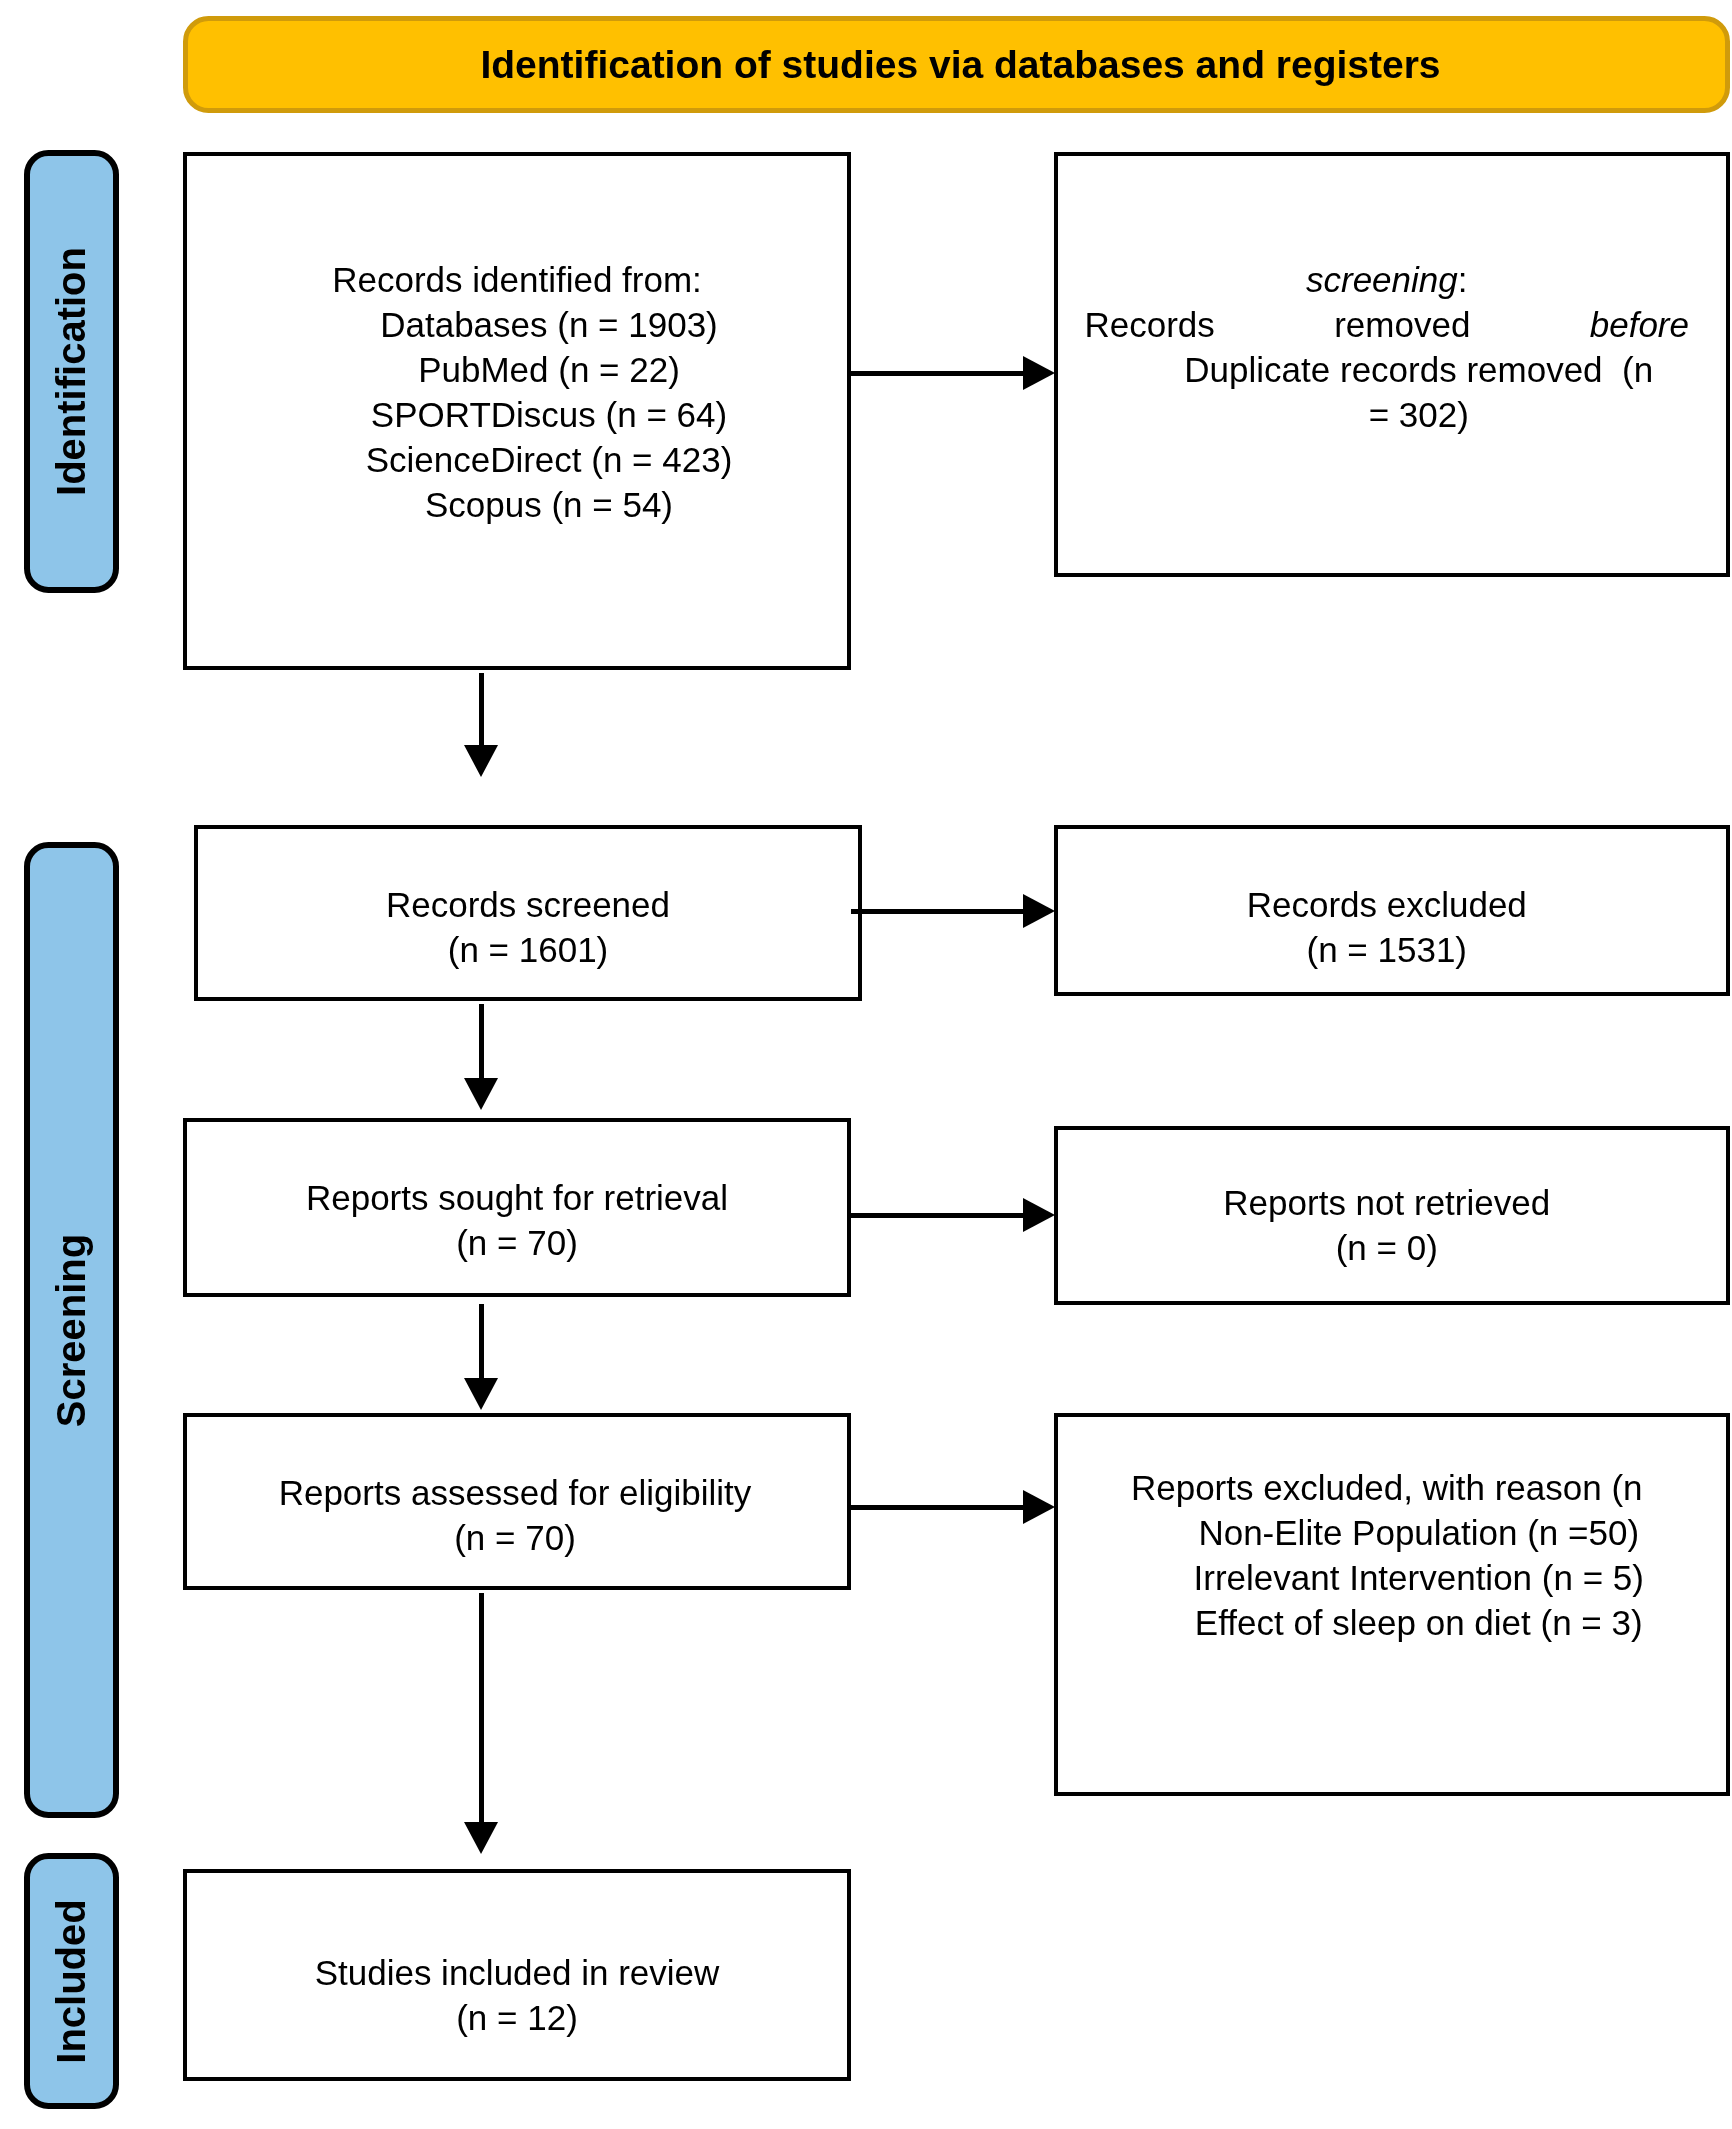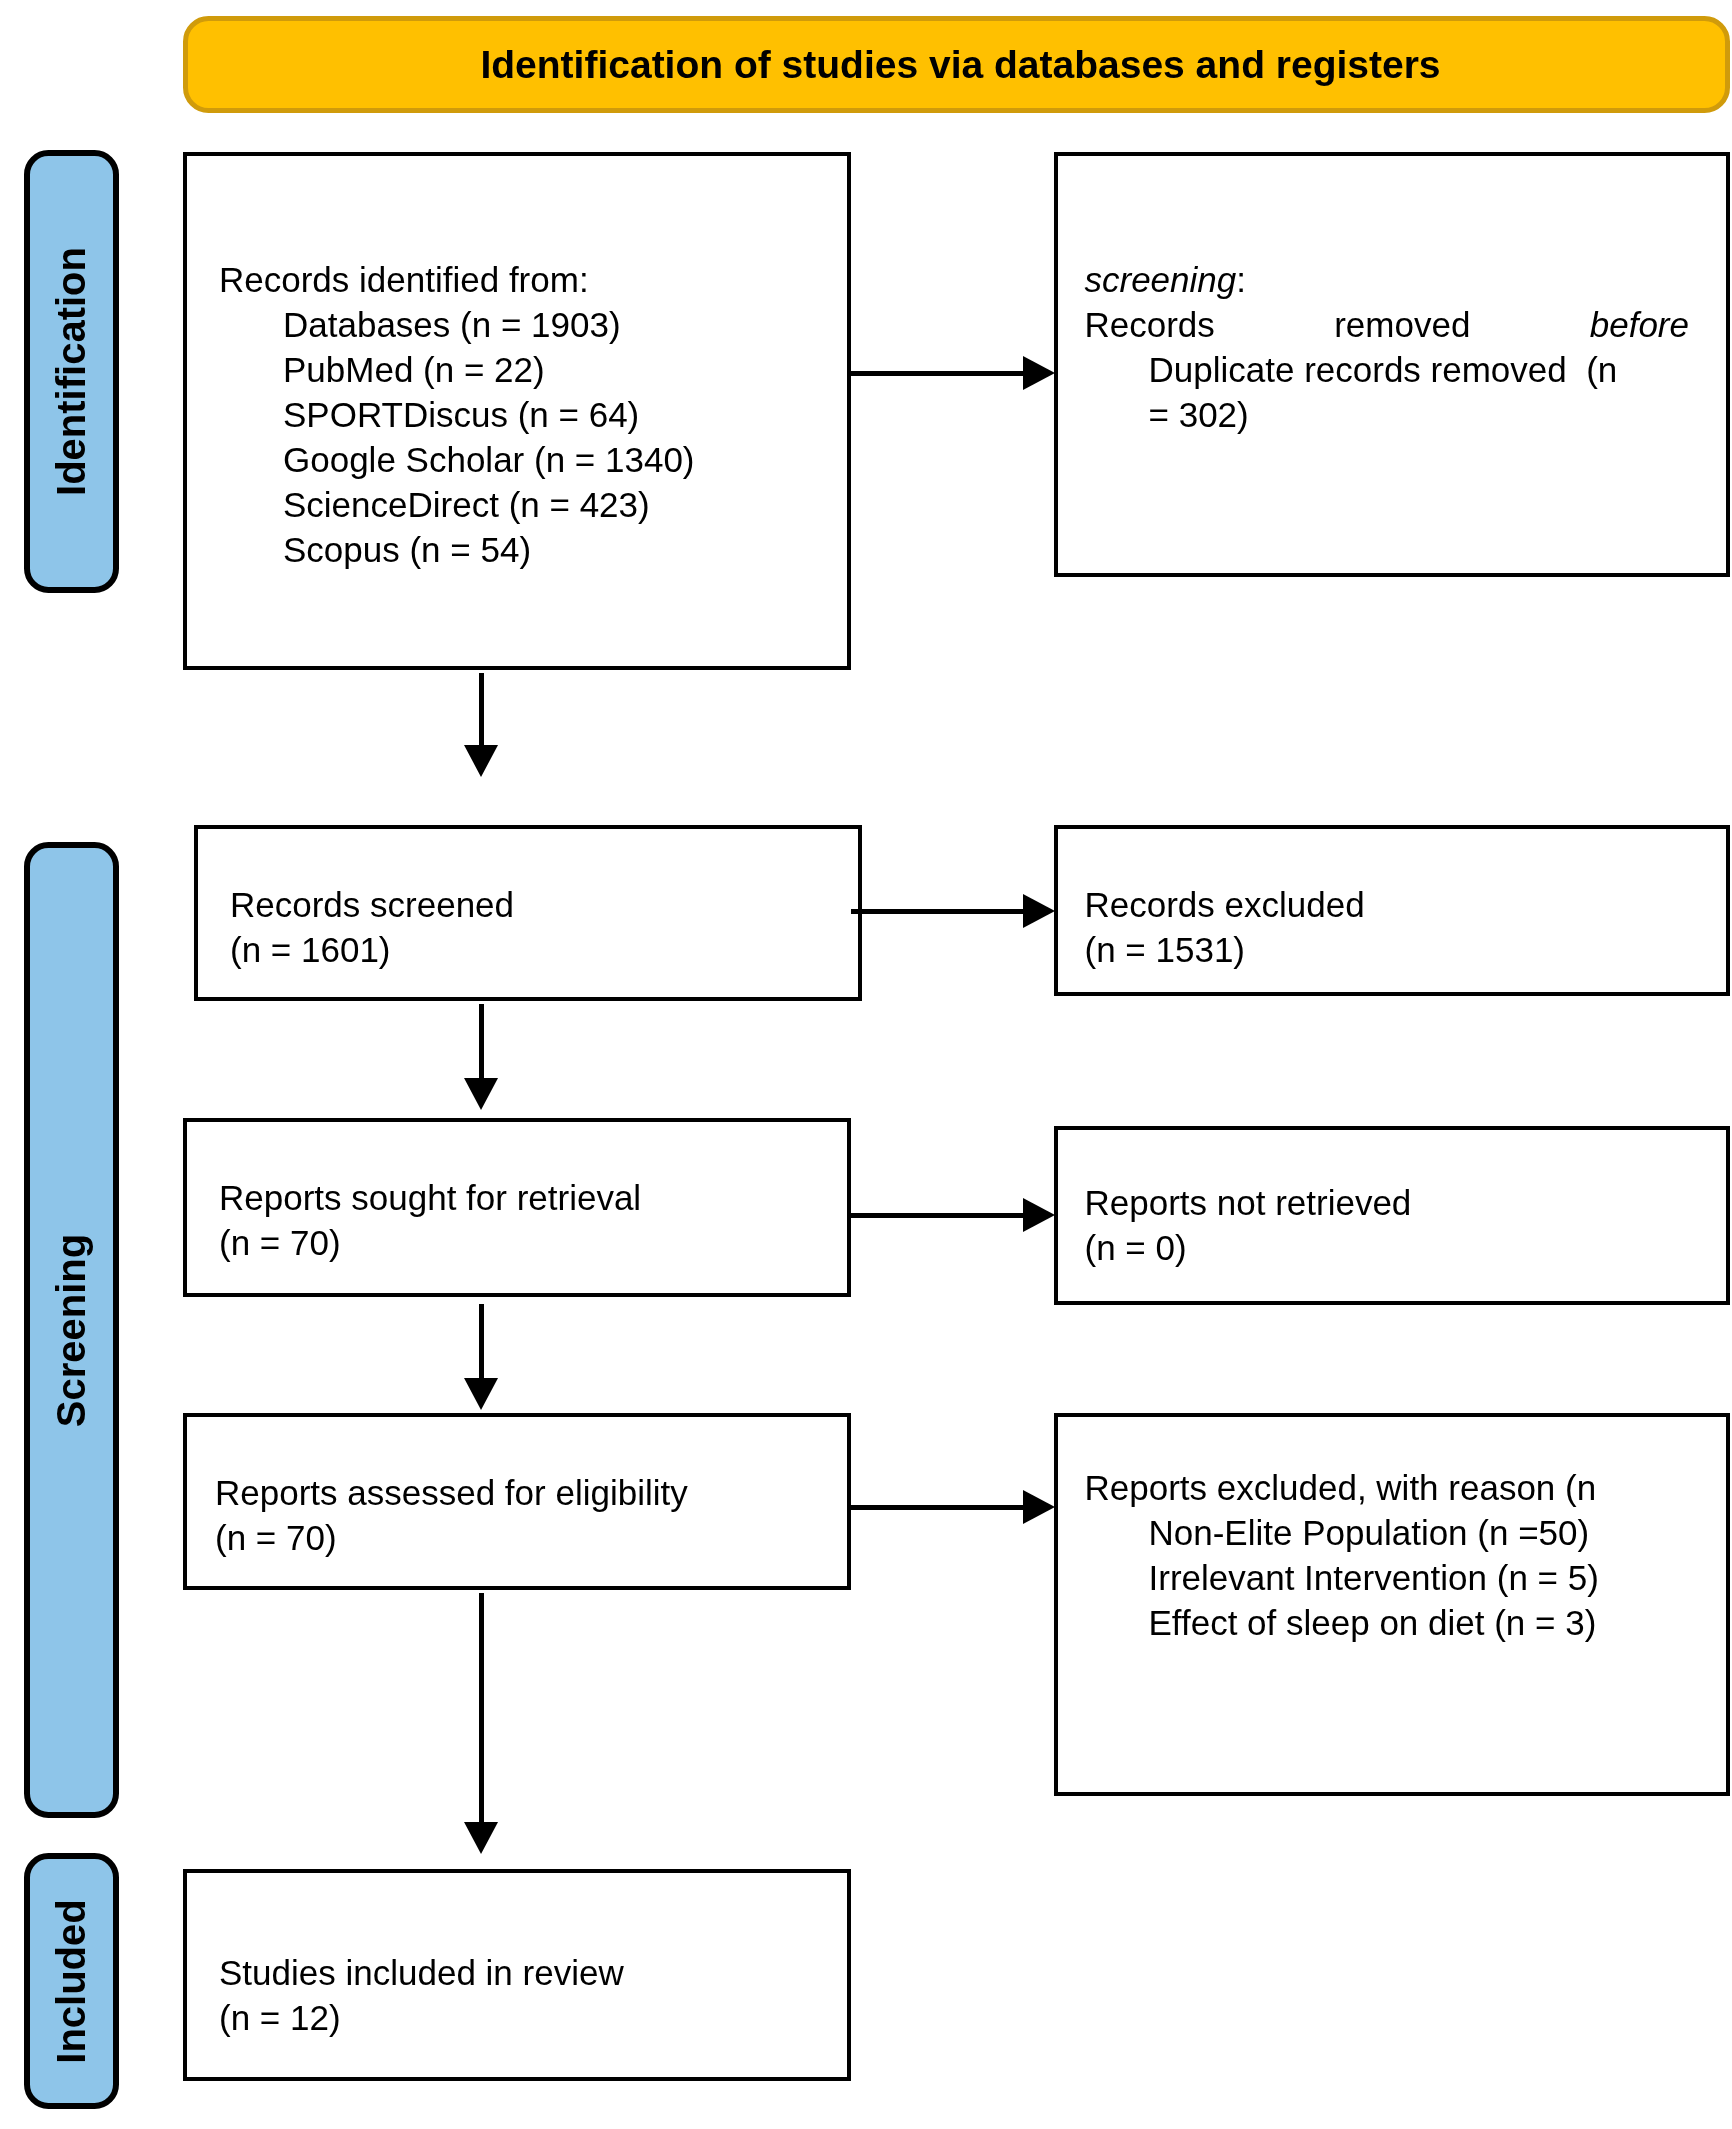--- a/index.html
+++ b/index.html
@@ -40,21 +40,21 @@
     transform:rotate(-90deg);
     white-space:nowrap;
     font-size:40px;font-weight:bold;
   }
   
   .fbox{
     position:absolute;background:#ffffff;
     border:4.8px solid var(--ink);
     box-sizing:border-box;
   }
-  .btext{box-sizing:border-box;width:100%;height:100%;}
+  .btext{box-sizing:border-box;width:100%;height:100%;text-align:center;}
   .line{font-size:35px;line-height:45px;white-space:pre;}
   .ind{padding-left:64px;}
   .it{font-style:italic;}
   .justify{display:flex;justify-content:space-between;}
   .col-l{padding-left:32px;padding-right:32px;}
   .col-r{padding-left:26.5px;padding-right:37px;}
   
   .arrow{position:absolute;}
   .hline{position:absolute;background:var(--ink);height:5.3px;}
   .vline{position:absolute;background:var(--ink);width:5.3px;}
@@ -89,21 +89,20 @@
   <div class="side" style="top:1853px;height:256px;">
     <span class="side-label">Included</span>
   </div>
 
   <div class="fbox" style="left:183px;top:152px;width:668px;height:518px;">
     <div class="btext col-l" style="padding-top:101px;">
       <div class="line">Records identified from:</div>
       <div class="line ind">Databases (n = 1903)</div>
       <div class="line ind">PubMed (n = 22)</div>
       <div class="line ind">SPORTDiscus (n = 64)</div>
-      <div class="line ind">Google Scholar (n = 1340)</div>
       <div class="line ind">ScienceDirect (n = 423)</div>
       <div class="line ind">Scopus (n = 54)</div>
     </div>
   </div>
 
   <div class="fbox" style="left:1054px;top:152px;width:676px;height:425px;">
     <div class="btext col-r" style="padding-top:101px;">
       <div class="line"><span class="it">screening</span><span>:</span></div>
       <div class="line justify">
         <span>Records</span>

